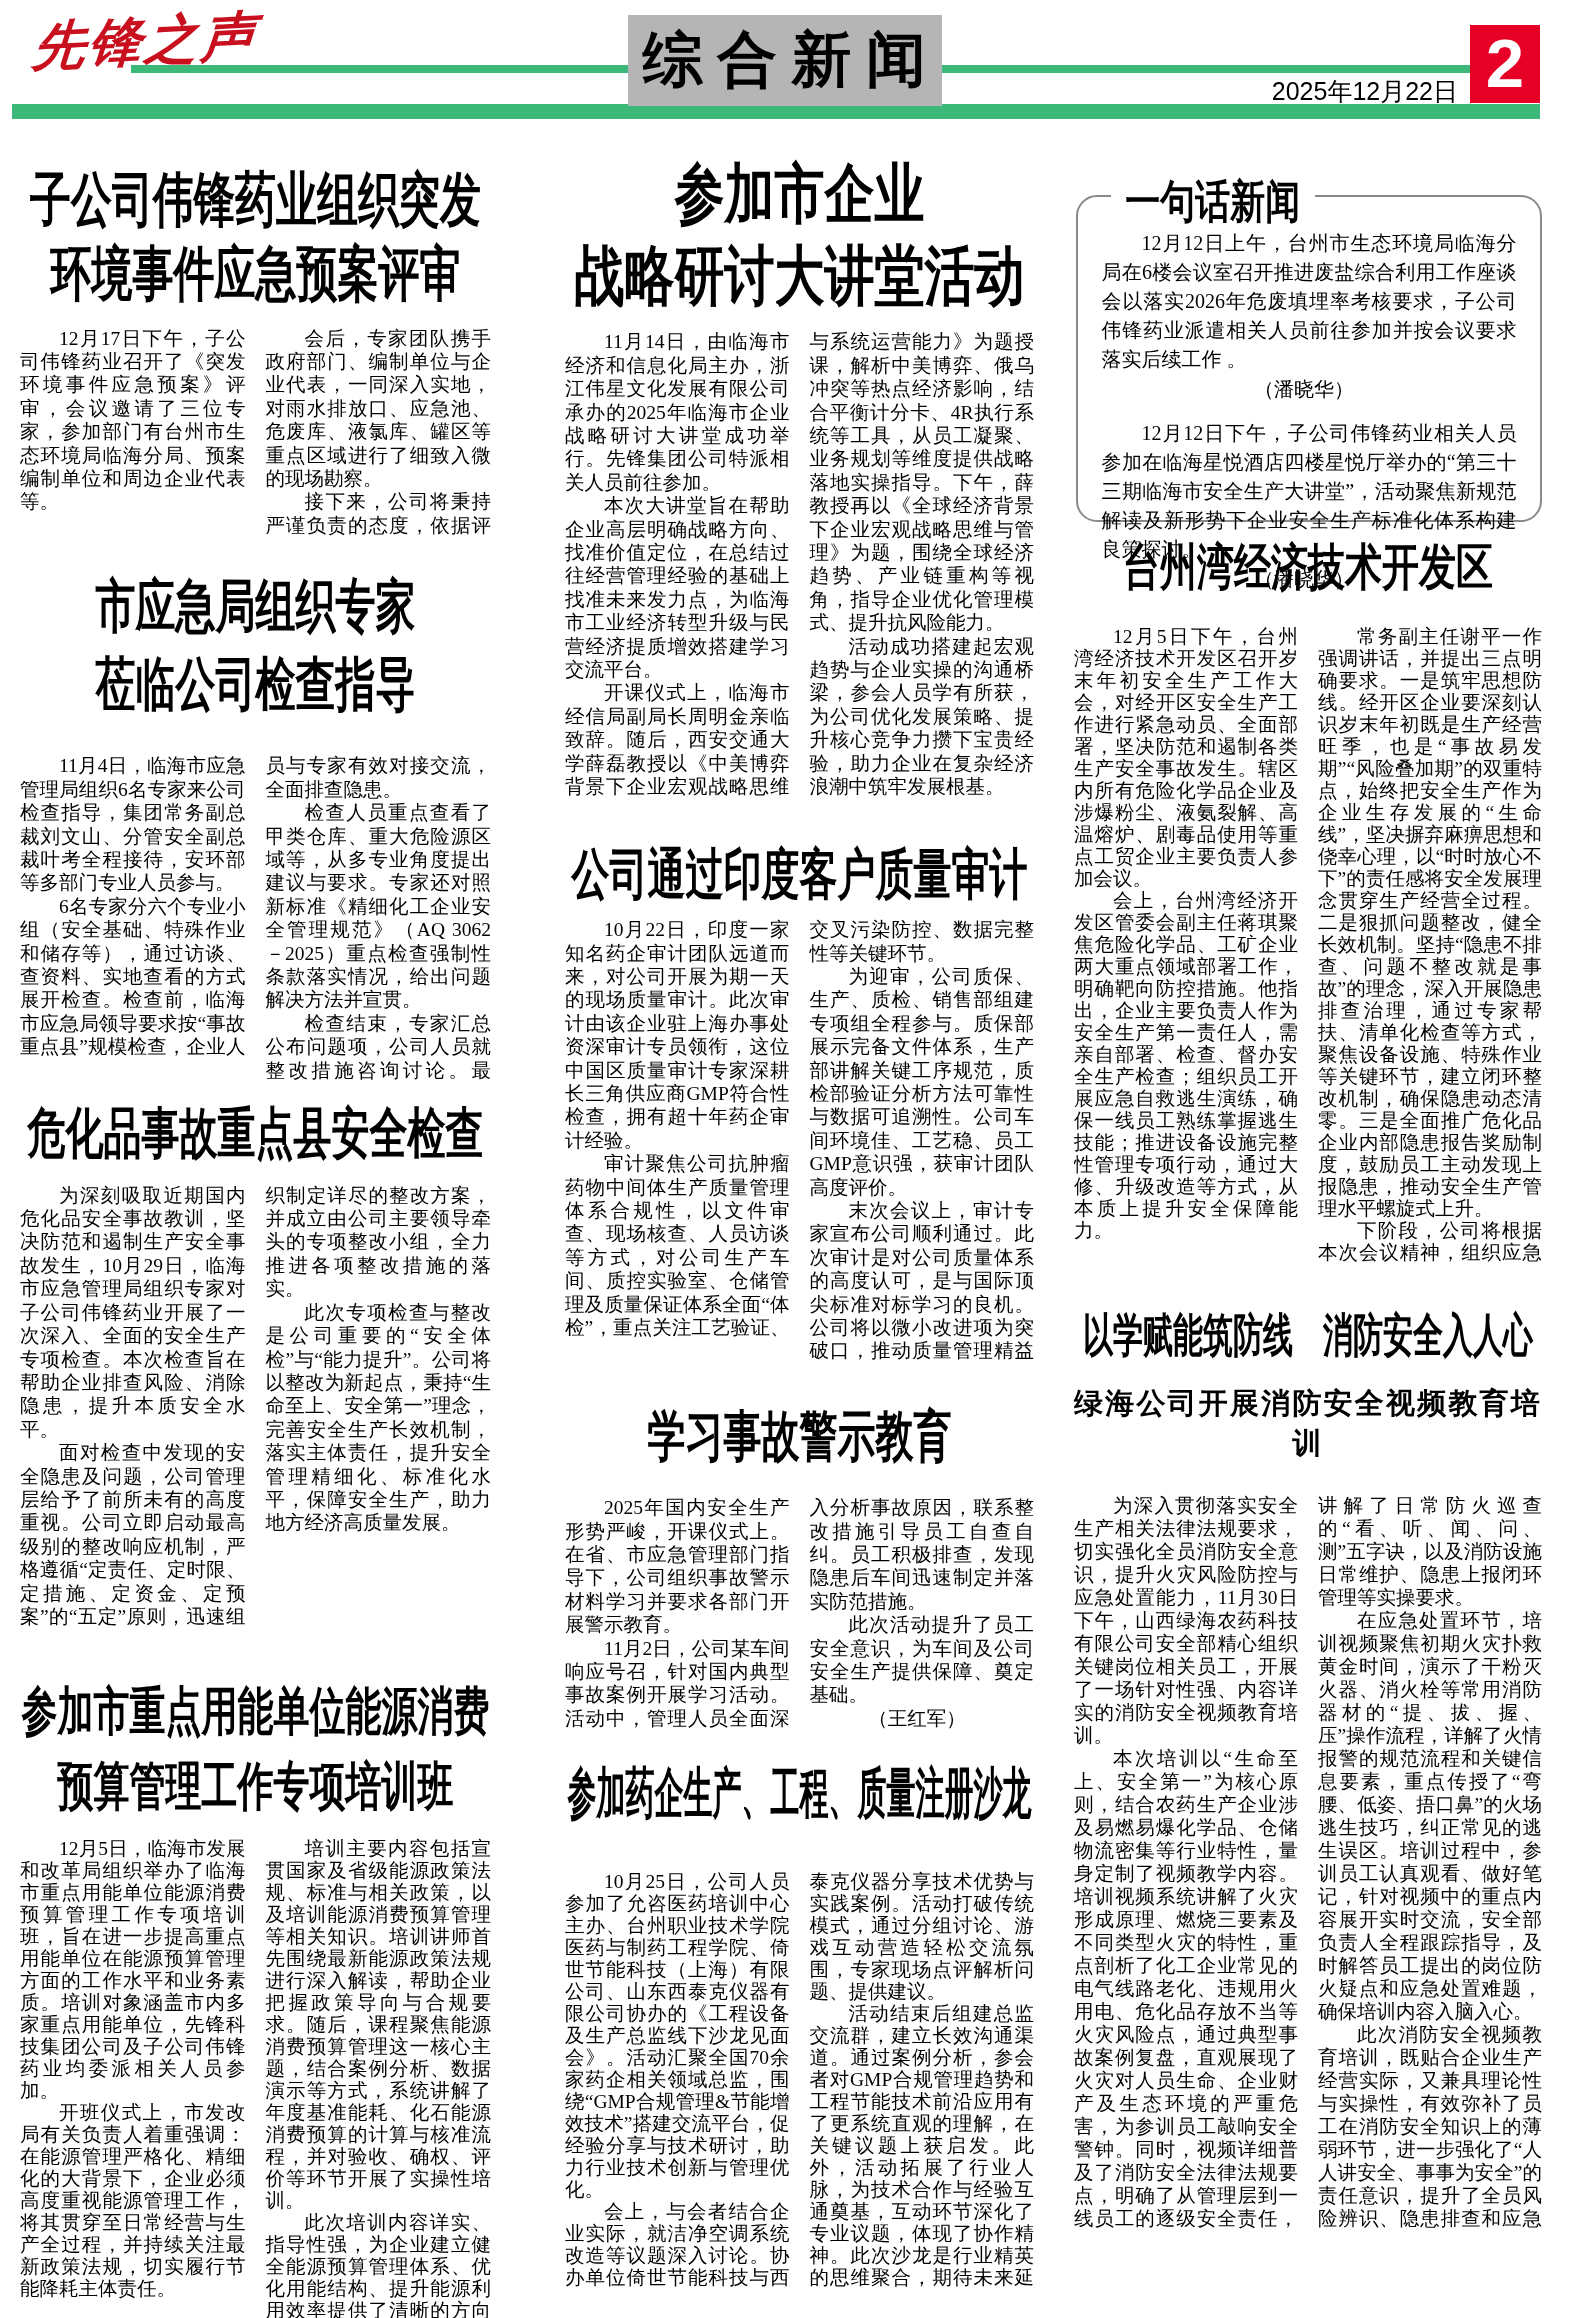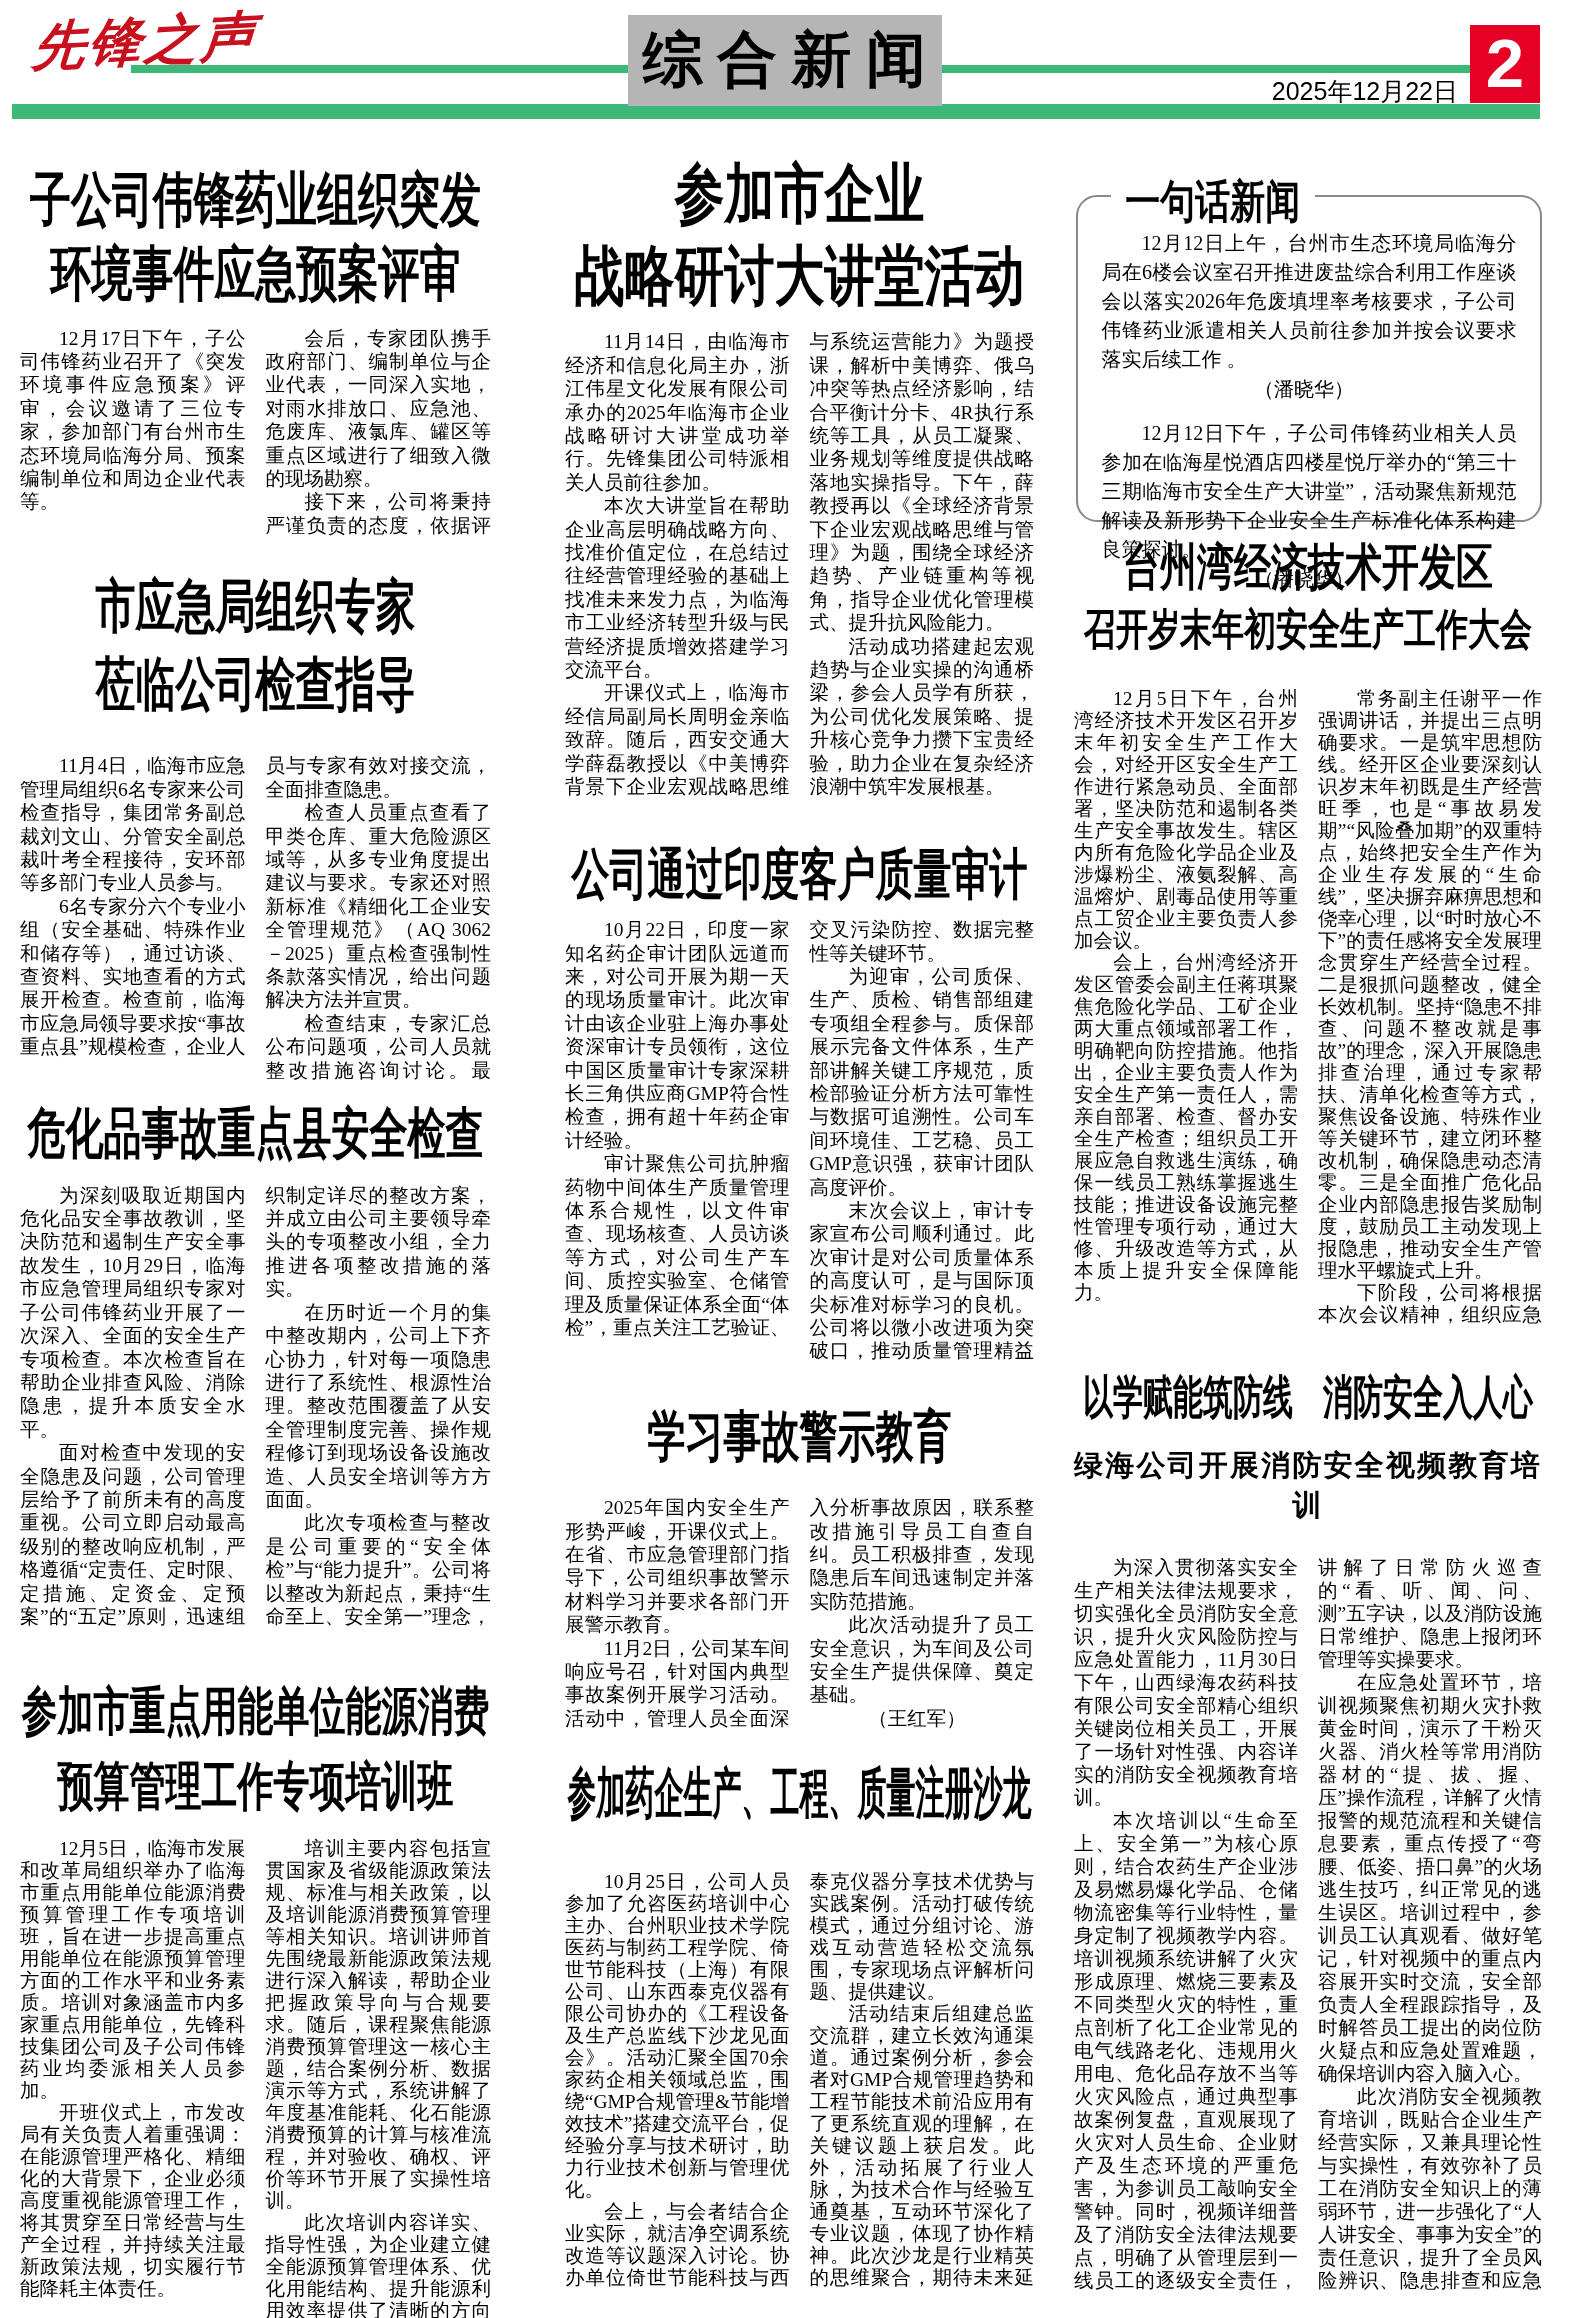--- a/index.html
+++ b/index.html
@@ -122,21 +122,20 @@
     </section>
 
     <section>
       <h2 class="headline sans" style="margin-top:16.7px; font-size:38px; line-height:67px;">
         <span class="hl-line"><span class="hl">危化品事故重点县安全检查</span></span>
       </h2>
       <div class="body" style="margin-top:16.7px; height:445px;">
         <div>
             <p class="para">为深刻吸取近期国内危化品安全事故教训，坚决防范和遏制生产安全事故发生，10月29日，临海市应急管理局组织专家对子公司伟锋药业开展了一次深入、全面的安全生产专项检查。本次检查旨在帮助企业排查风险、消除隐患，提升本质安全水平。</p>
             <p class="para">面对检查中发现的安全隐患及问题，公司管理层给予了前所未有的高度重视。公司立即启动最高级别的整改响应机制，严格遵循“定责任、定时限、定措施、定资金、定预案”的“五定”原则，迅速组织制定详尽的整改方案，并成立由公司主要领导牵头的专项整改小组，全力推进各项整改措施的落实。</p>
-            <p class="para">在历时近一个月的集中整改期内，公司上下齐心协力，针对每一项隐患进行了系统性、根源性治理。整改范围覆盖了从安全管理制度完善、操作规程修订到现场设备设施改造、人员安全培训等方方面面。</p>
             <p class="para">此次专项检查与整改是公司重要的“安全体检”与“能力提升”。公司将以整改为新起点，秉持“生命至上、安全第一”理念，完善安全生产长效机制，落实主体责任，提升安全管理精细化、标准化水平，保障安全生产，助力地方经济高质量发展。</p>
           </div>
 
       </div>
     </section>
 
     <section>
       <h2 class="headline sans" style="margin-top:44px; font-size:36px; line-height:75px;">
         <span class="hl-line"><span class="hl">参加市重点用能单位能源消费</span></span>
         <span class="hl-line"><span class="hl">预算管理工作专项培训班</span></span>
@@ -229,21 +228,20 @@
       </div>
       <div class="brief-item">
         <p class="btext">12月12日下午，子公司伟锋药业相关人员参加在临海星悦酒店四楼星悦厅举办的“第三十三期临海市安全生产大讲堂”，活动聚焦新规范解读及新形势下企业安全生产标准化体系构建良策探讨。</p>
         <p class="byline">（潘晓华）</p>
       </div>
     </section>
 
     <section>
       <h2 class="headline sans" style="margin-top:14.5px;">
         <span class="hl-line" style="font-size:37px; line-height:61px;"><span class="hl" style="transform:scaleY(1.35);">台州湾经济技术开发区</span></span>
-        <span class="hl-line" style="font-size:32px; line-height:62px;"><span class="hl" style="transform:scaleY(1.35);">召开岁末年初安全生产工作大会</span></span>
       </h2>
       <div class="body" style="margin-top:28px; height:646px; line-height:22px;">
         <div>
             <p class="para">12月5日下午，台州湾经济技术开发区召开岁末年初安全生产工作大会，对经开区安全生产工作进行紧急动员、全面部署，坚决防范和遏制各类生产安全事故发生。辖区内所有危险化学品企业及涉爆粉尘、液氨裂解、高温熔炉、剧毒品使用等重点工贸企业主要负责人参加会议。</p>
             <p class="para">会上，台州湾经济开发区管委会副主任蒋琪聚焦危险化学品、工矿企业两大重点领域部署工作，明确靶向防控措施。他指出，企业主要负责人作为安全生产第一责任人，需亲自部署、检查、督办安全生产检查；组织员工开展应急自救逃生演练，确保一线员工熟练掌握逃生技能；推进设备设施完整性管理专项行动，通过大修、升级改造等方式，从本质上提升安全保障能力。</p>
             <p class="para">常务副主任谢平一作强调讲话，并提出三点明确要求。一是筑牢思想防线。经开区企业要深刻认识岁末年初既是生产经营旺季，也是“事故易发期”“风险叠加期”的双重特点，始终把安全生产作为企业生存发展的“生命线”，坚决摒弃麻痹思想和侥幸心理，以“时时放心不下”的责任感将安全发展理念贯穿生产经营全过程。二是狠抓问题整改，健全长效机制。坚持“隐患不排查、问题不整改就是事故”的理念，深入开展隐患排查治理，通过专家帮扶、清单化检查等方式，聚焦设备设施、特殊作业等关键环节，建立闭环整改机制，确保隐患动态清零。三是全面推广危化品企业内部隐患报告奖励制度，鼓励员工主动发现上报隐患，推动安全生产管理水平螺旋式上升。</p>
             <p class="para">下阶段，公司将根据本次会议精神，组织应急逃生演练，落实隐患排查闭环和内部报告奖励机制，筑牢安全防线。</p>
           </div>
 
       </div>

